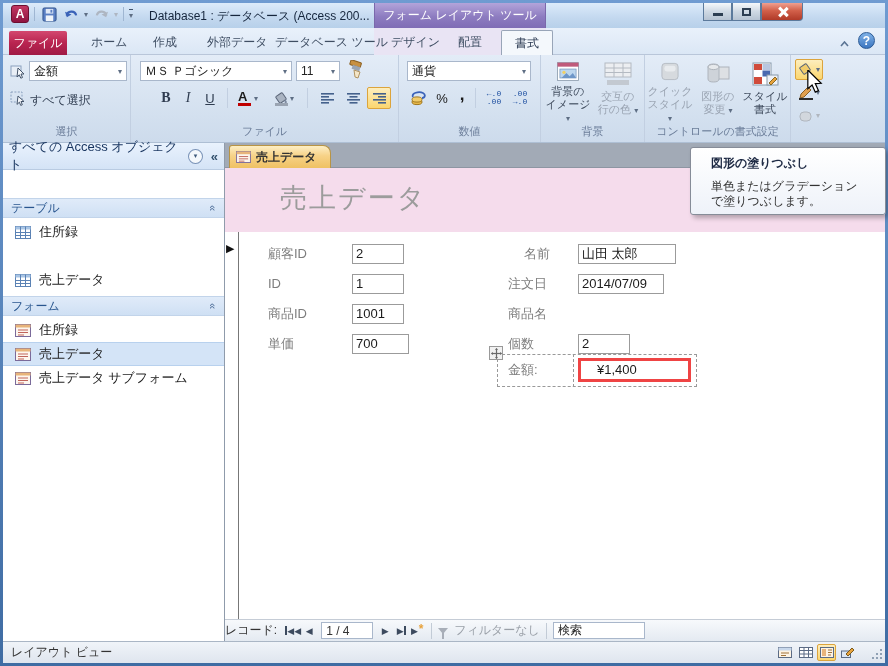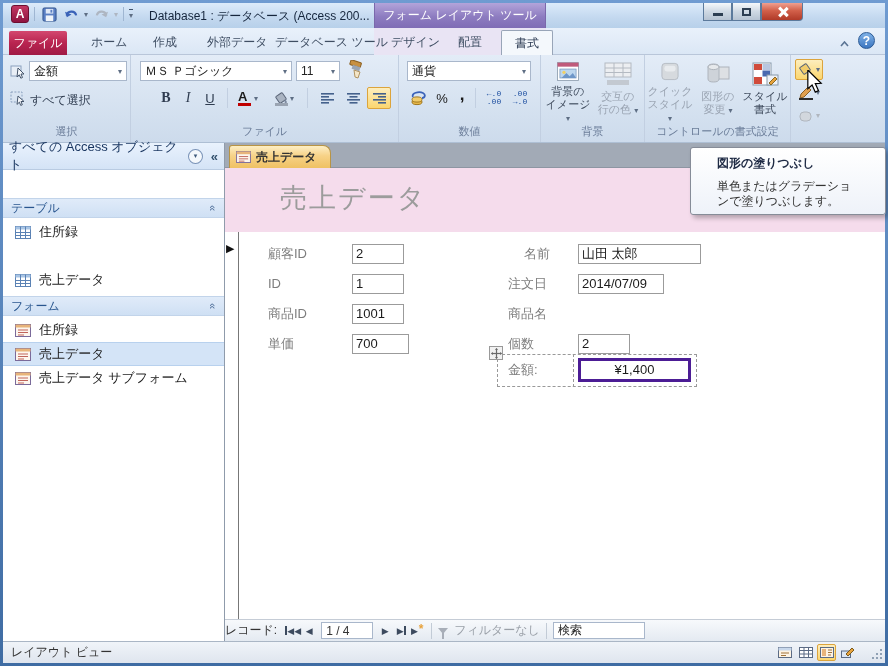--- a/index.html
+++ b/index.html
@@ -106,22 +106,22 @@
   .formbody { position:absolute; left:0; top:89px; width:100%; height:387px; background:#fff; }
   .selbar { position:absolute; left:13px; top:0; bottom:0; width:1px; background:#777; }
   .recarrow { position:absolute; left:1px; top:10px; font-size:11px; color:#111; }
   .flabel { position:absolute; height:20px; line-height:20px; font-size:13px; color:#7d7d7d; white-space:nowrap; }
   .fbox { position:absolute; height:20px; line-height:18px; border:1px solid #9b9b9b; background:#fff;
           font-size:13px; color:#1a1a1a; padding:0 3px; white-space:nowrap; overflow:hidden; }
   .selrect { position:absolute; border:1px dashed #999; }
   .seldiv  { position:absolute; border-left:1px dashed #999; }
   .movehandle { position:absolute; width:14px; height:14px; background:#f2f2f2; border:1px solid #999;
                 display:flex; align-items:center; justify-content:center; }
-  .currency { position:absolute; height:24px; line-height:18px; border:3px solid #4c1d95; background:#fff;
-              font-size:13px; color:#1a1a1a; text-align:center; padding:0 16px; }
+  .currency { position:absolute; height:24px; line-height:18px; border:3px solid #ef4444; background:#fff;
+              font-size:13px; color:#1a1a1a; text-align:left; padding:0 16px; }
 
   
   .recnav { position:absolute; left:0; top:476px; width:100%; height:22px;
             background:linear-gradient(#f7f9fc,#e4eaf1); border-top:1px solid #c5ccd6;
             display:flex; align-items:center; font-size:12px; color:#333; }
   .navbtn { display:flex; align-items:center; justify-content:center; min-width:16px; height:16px; color:#3c4a5e; font-size:9px; }
   .navbar1 { display:inline-block; width:2px; height:9px; background:#3c4a5e; }
   .posbox { width:52px; height:17px; border:1px solid #a9b7cb; background:#fff; font-size:12px;
             display:flex; align-items:center; padding-left:4px; margin:0 4px; }
   .nsep { width:1px; height:16px; background:#c2cbd6; margin:0 6px; }
@@ -143,21 +143,21 @@
           background:radial-gradient(circle at 2px 10px,#8fa0b4 1px,transparent 1.5px),
                      radial-gradient(circle at 6px 10px,#8fa0b4 1px,transparent 1.5px),
                      radial-gradient(circle at 10px 10px,#8fa0b4 1px,transparent 1.5px),
                      radial-gradient(circle at 6px 6px,#8fa0b4 1px,transparent 1.5px),
                      radial-gradient(circle at 10px 6px,#8fa0b4 1px,transparent 1.5px),
                      radial-gradient(circle at 10px 2px,#8fa0b4 1px,transparent 1.5px); }
 
   
   .tooltip { left:690px; top:147px; width:196px; height:68px; z-index:50;
              background:linear-gradient(#ffffff,#eef2f9); border:1px solid #868c98; border-radius:3px;
-             box-shadow:3px 3px 5px rgba(0,0,0,.28); padding:7px 26px; }
+             box-shadow:3px 3px 5px rgba(0,0,0,.28); padding:7px 20px; }
   .tt-title { font-weight:bold; font-size:12px; color:#1e2a44; margin-bottom:7px; }
   .tt-body { font-size:12px; color:#333; line-height:15px; }
 
   .cursor { left:806px; top:70px; z-index:100; }
 </style>
 </head>
 <body>
 
 <div class="app">
 
@@ -517,21 +517,21 @@
       <div class="flabel" style="left:43px;top:12px">顧客ID</div>
       <div class="fbox" style="left:127px;top:12px;width:52px">2</div>
       <div class="flabel" style="left:43px;top:42px">ID</div>
       <div class="fbox" style="left:127px;top:42px;width:52px">1</div>
       <div class="flabel" style="left:43px;top:72px">商品ID</div>
       <div class="fbox" style="left:127px;top:72px;width:52px">1001</div>
       <div class="flabel" style="left:43px;top:102px">単価</div>
       <div class="fbox" style="left:127px;top:102px;width:57px">700</div>
 
       <div class="flabel" style="left:299px;top:12px">名前</div>
-      <div class="fbox" style="left:353px;top:12px;width:123px">山田 太郎</div>
+      <div class="fbox" style="left:353px;top:12px;width:98px">山田 太郎</div>
       <div class="flabel" style="left:283px;top:42px">注文日</div>
       <div class="fbox" style="left:353px;top:42px;width:86px">2014/07/09</div>
       <div class="flabel" style="left:283px;top:72px">商品名</div>
       <div class="flabel" style="left:283px;top:102px">個数</div>
       <div class="fbox" style="left:353px;top:102px;width:52px">2</div>
 
       <div class="selrect" style="left:272px;top:122px;width:200px;height:33px"></div>
       <div class="seldiv" style="left:348px;top:122px;height:33px"></div>
       <div class="movehandle" style="left:264px;top:114px">
         <svg width="11" height="11" viewBox="0 0 11 11">

